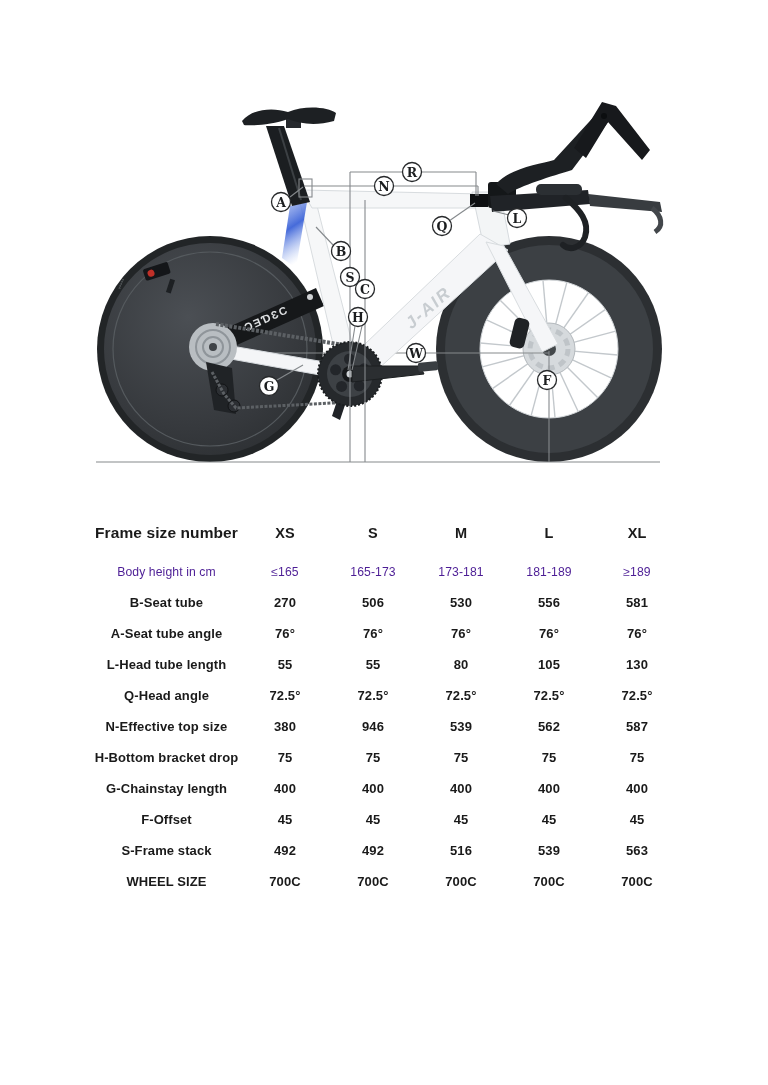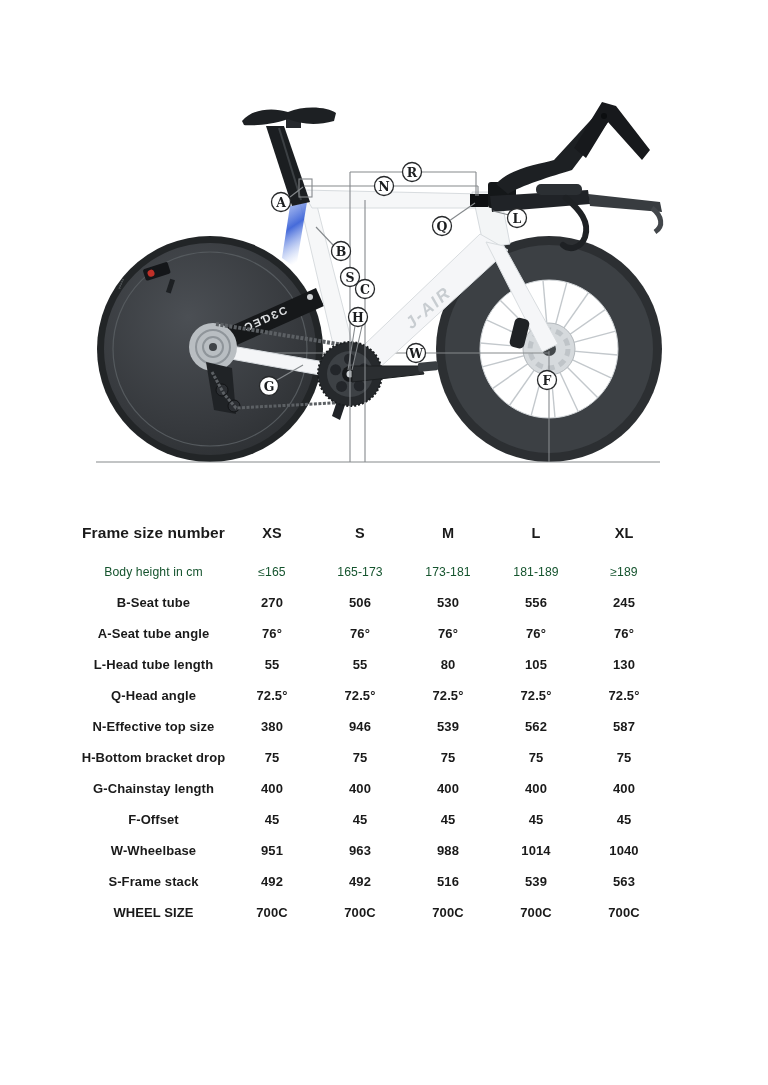--- a/index.html
+++ b/index.html
@@ -2,28 +2,28 @@
 <html><head>
 <meta charset="utf-8">
 <style>
   html,body{margin:0;padding:0;background:#ffffff;}
   .page{position:relative;width:768px;height:1085px;background:#ffffff;overflow:hidden;
         font-family:"Liberation Sans", sans-serif;color:#1a1a1a;}
   .diagram-wrap{position:absolute;left:0;top:0;width:768px;height:500px;}
   svg text{font-family:"Liberation Sans", sans-serif;}
   .callout-letter{font-family:"DejaVu Serif", serif;font-weight:600;}
   
-  .geo-table{position:absolute;left:51px;top:514px;width:660px;}
+  .geo-table{position:absolute;left:64px;top:514px;width:660px;}
   .t-row{display:grid;grid-template-columns:177px repeat(5,88px);align-items:center;height:31px;}
   .t-row.header{height:37px;margin-bottom:5px;}
   .t-cell{text-align:center;font-size:13px;font-weight:700;letter-spacing:.1px;}
   .t-cell.label{padding-left:28px;}
   .header .t-cell.label{font-size:15.5px;}
   .header .t-cell{font-size:14.5px;}
-  .t-row.muted .t-cell{font-weight:400;font-size:12.2px;color:#14532d;}
+  .t-row.muted .t-cell{font-weight:400;font-size:12.2px;color:#4c1d95;}
 </style>
 </head>
 <body>
 
 <div class="page">
 
   <div class="diagram-wrap">
   <svg width="768" height="500" viewBox="0 0 768 500">
     <defs>
       <radialGradient id="discGrad" cx="40%" cy="35%" r="75%">
@@ -234,21 +234,21 @@
           <div class="t-cell">173-181</div>
           <div class="t-cell">181-189</div>
           <div class="t-cell">≥189</div>
         </div>
         <div class="t-row">
           <div class="t-cell label">B-Seat tube</div>
           <div class="t-cell">270</div>
           <div class="t-cell">506</div>
           <div class="t-cell">530</div>
           <div class="t-cell">556</div>
-          <div class="t-cell">245</div>
+          <div class="t-cell">581</div>
         </div>
         <div class="t-row">
           <div class="t-cell label">A-Seat tube angle</div>
           <div class="t-cell">76°</div>
           <div class="t-cell">76°</div>
           <div class="t-cell">76°</div>
           <div class="t-cell">76°</div>
           <div class="t-cell">76°</div>
         </div>
         <div class="t-row">
@@ -293,28 +293,20 @@
         </div>
         <div class="t-row">
           <div class="t-cell label">F-Offset</div>
           <div class="t-cell">45</div>
           <div class="t-cell">45</div>
           <div class="t-cell">45</div>
           <div class="t-cell">45</div>
           <div class="t-cell">45</div>
         </div>
         <div class="t-row">
-          <div class="t-cell label">W-Wheelbase</div>
-          <div class="t-cell">951</div>
-          <div class="t-cell">963</div>
-          <div class="t-cell">988</div>
-          <div class="t-cell">1014</div>
-          <div class="t-cell">1040</div>
-        </div>
-        <div class="t-row">
           <div class="t-cell label">S-Frame stack</div>
           <div class="t-cell">492</div>
           <div class="t-cell">492</div>
           <div class="t-cell">516</div>
           <div class="t-cell">539</div>
           <div class="t-cell">563</div>
         </div>
         <div class="t-row">
           <div class="t-cell label">WHEEL SIZE</div>
           <div class="t-cell">700C</div>

